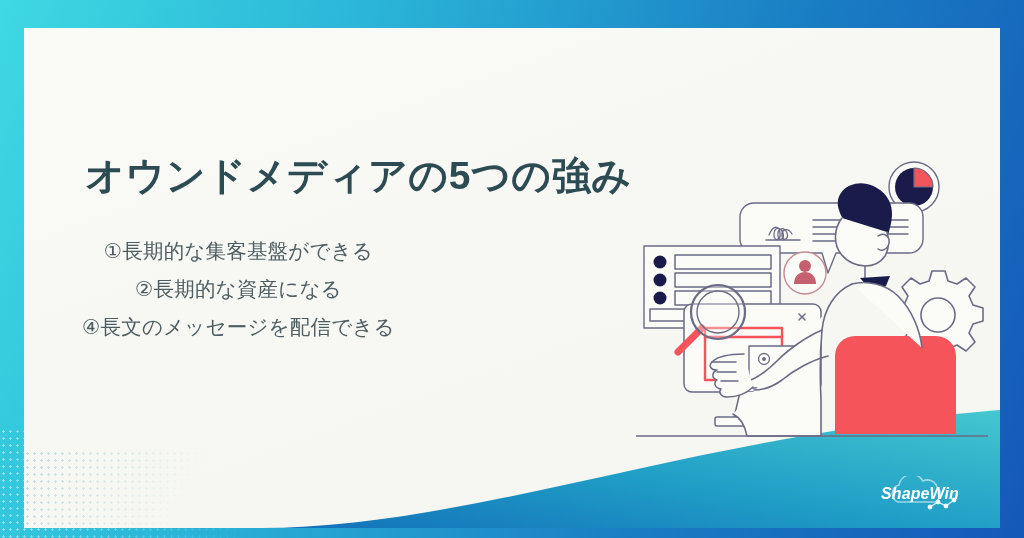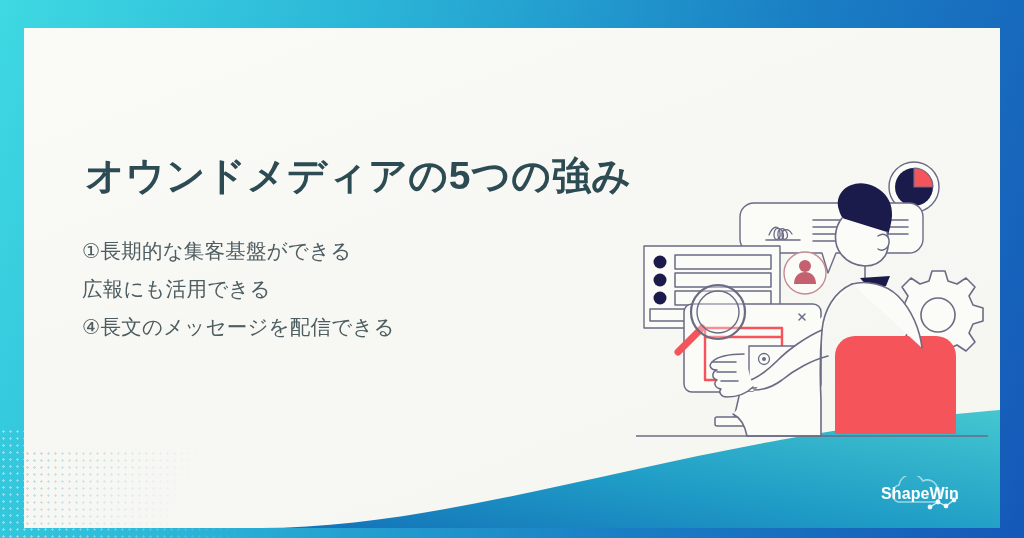--- a/index.html
+++ b/index.html
@@ -78,20 +78,21 @@
     color: #2d4b53;
     white-space: nowrap;
   }
   .bullets {
     position: absolute;
     left: 58px;
     top: 210px;
     display: flex;
     flex-direction: column;
     gap: 12.5px;
+    text-align: center;
   }
   .bullet {
     font-size: 20.5px;
     line-height: 1.25;
     color: #4e5d61;
     letter-spacing: .2px;
     white-space: nowrap;
   }
 
   
@@ -114,20 +115,21 @@
   .logo-text {
     position: absolute;
     left: 0;
     top: 9px;
     width: 100%;
     text-align: center;
     font-size: 16px;
     font-weight: 700;
     color: #ffffff;
     letter-spacing: .1px;
+    font-style: italic;
   }
 </style>
 </head>
 <body>
 
 <div class="slide">
 
   <div class="dots-outer"></div>
 
   <div class="canvas">
@@ -142,21 +144,21 @@
           <stop offset="100%" stop-color="#45c7d0"></stop>
         </linearGradient>
       </defs>
       <path d="M0,150 C160,150 330,96 520,62 C620,44 690,36 740,32 L740,150 Z" fill="url(#waveGrad)"></path>
     </svg>
 
     <div class="title">オウンドメディアの5つの強み</div>
 
     <div class="bullets">
       <div class="bullet">①長期的な集客基盤ができる</div>
-      <div class="bullet">広報にも活用できる</div>
+      <div class="bullet">②長期的な資産になる</div>
       <div class="bullet">④長文のメッセージを配信できる</div>
     </div>
 
     <svg class="illustration" viewBox="0 0 352 290">
       <g fill="none" stroke="#6b6b85" stroke-width="1.5" stroke-linecap="round" stroke-linejoin="round">
 
         <g>
           <circle cx="278" cy="31" r="25" fill="#fbfbf8" stroke="#6b6b85" stroke-width="1.4"></circle>
           <circle cx="278" cy="31" r="19" fill="#1b1b4b" stroke="none"></circle>
           <path d="M278,31 L278,12 A19,19 0 0 1 297,31 Z" fill="#f4545a" stroke="#6b6b85" stroke-width="1.2"></path>

